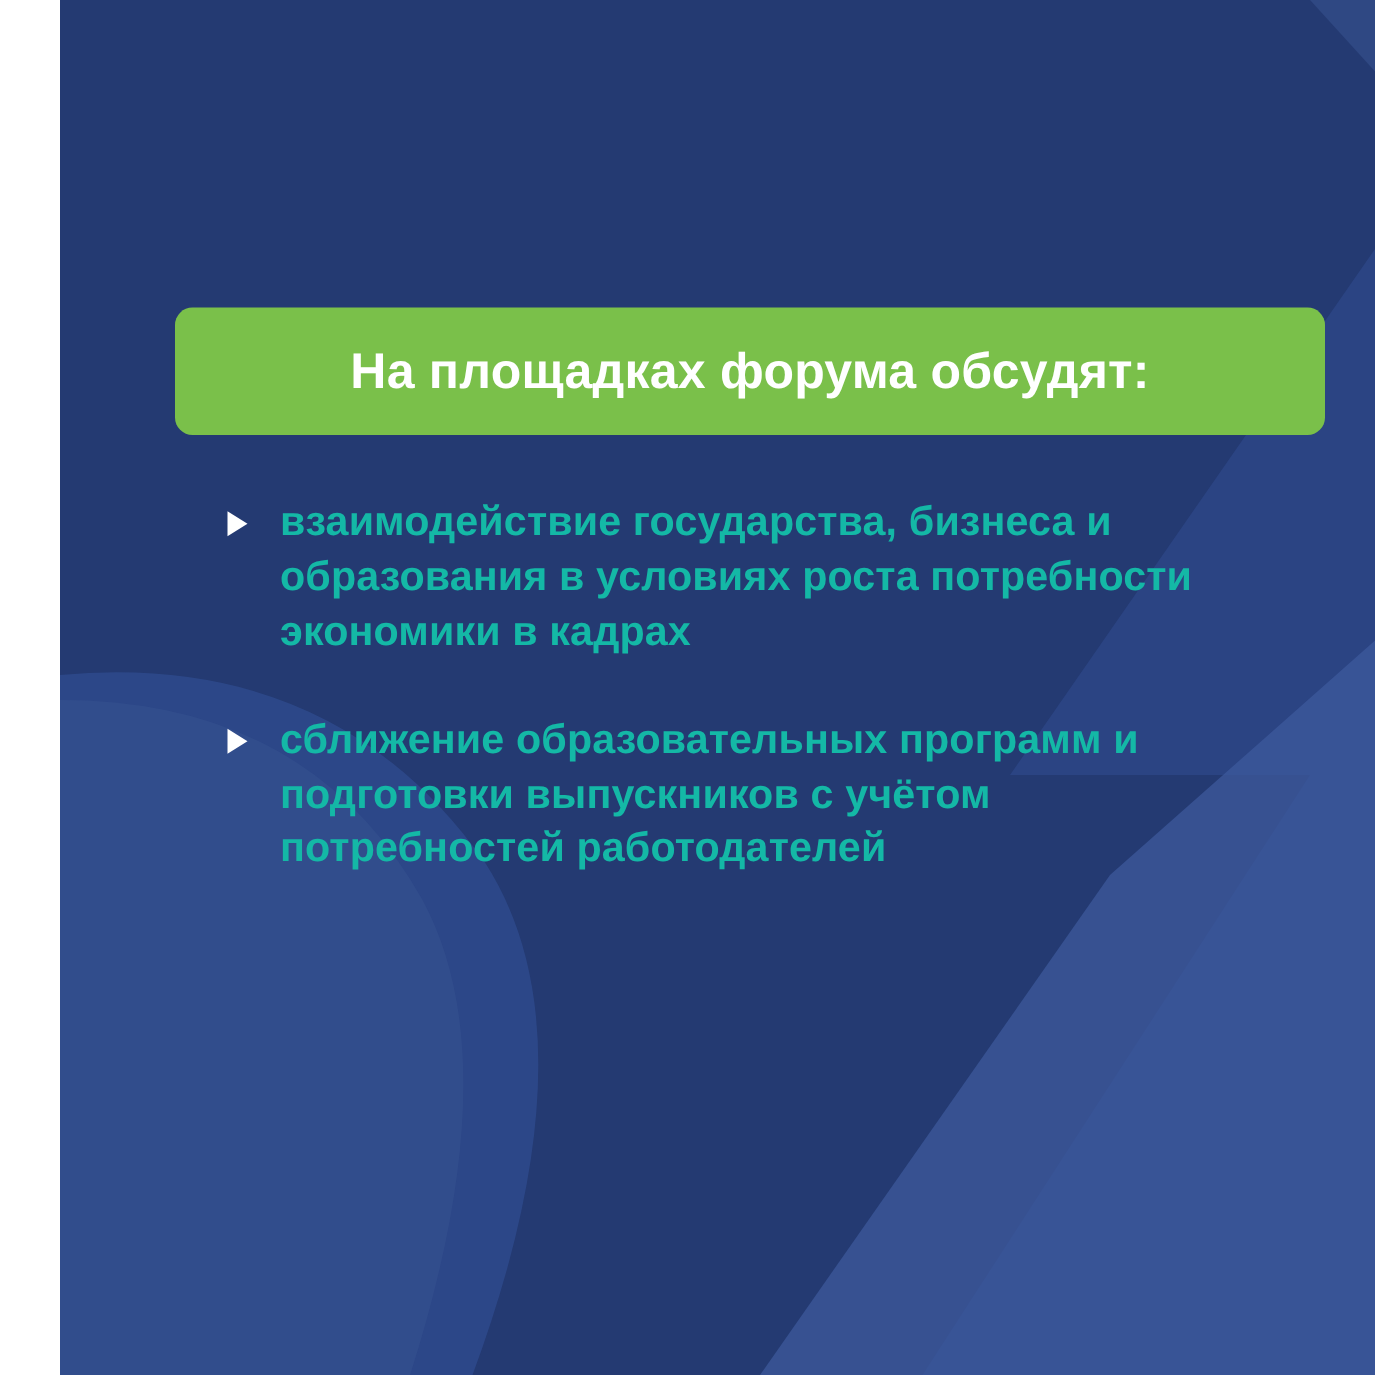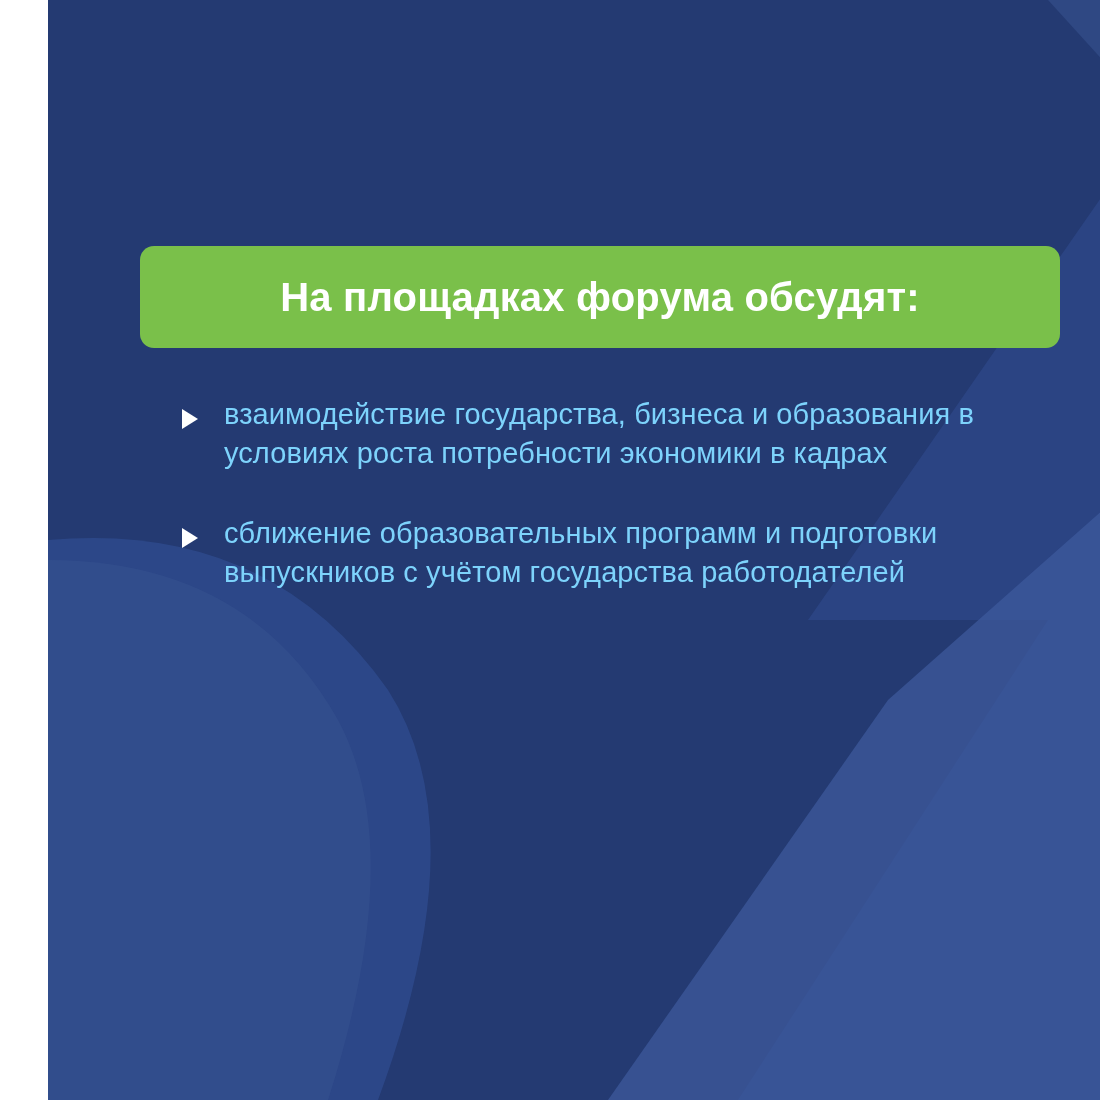--- a/index.html
+++ b/index.html
@@ -84,23 +84,23 @@
     justify-content: center;
   }
   .bullet-marker .tri {
     width: 0;
     height: 0;
     border-left: 16px solid #ffffff;
     border-top: 10px solid transparent;
     border-bottom: 10px solid transparent;
   }
   .bullet-text {
-    color: #7dd3fc;
-    font-size: 29px;
-    font-weight: normal;
+    color: #14b8a6;
+    font-size: 33px;
+    font-weight: bold;
     line-height: 1.33;
     letter-spacing: 0.1px;
     max-width: 790px;
   }
 </style>
 </head>
 <body>
 
 <div class="slide">
 
@@ -128,18 +128,18 @@
           <span class="tri"></span>
         </span>
         <span class="bullet-text">взаимодействие государства, бизнеса и образования в условиях роста потребности экономики в кадрах</span>
       </div>
 
 
       <div class="bullet-item">
         <span class="bullet-marker">
           <span class="tri"></span>
         </span>
-        <span class="bullet-text">сближение образовательных программ и подготовки выпускников с учётом государства работодателей</span>
+        <span class="bullet-text">сближение образовательных программ и подготовки выпускников с учётом потребностей работодателей</span>
       </div>
 
     </div>
   </div>
 </div>
 
 </body></html>

